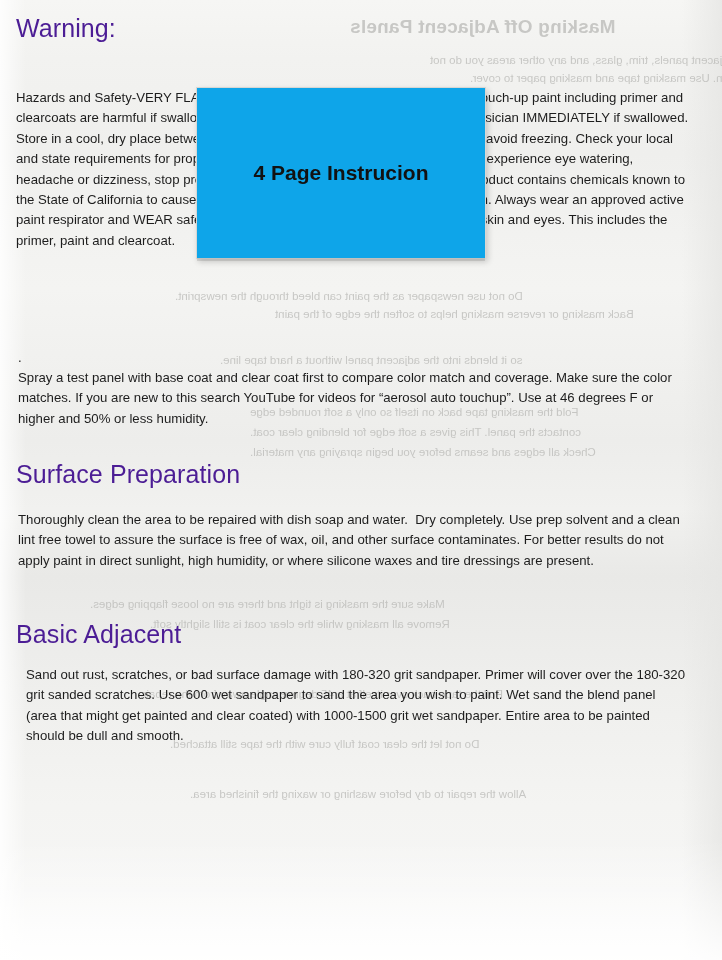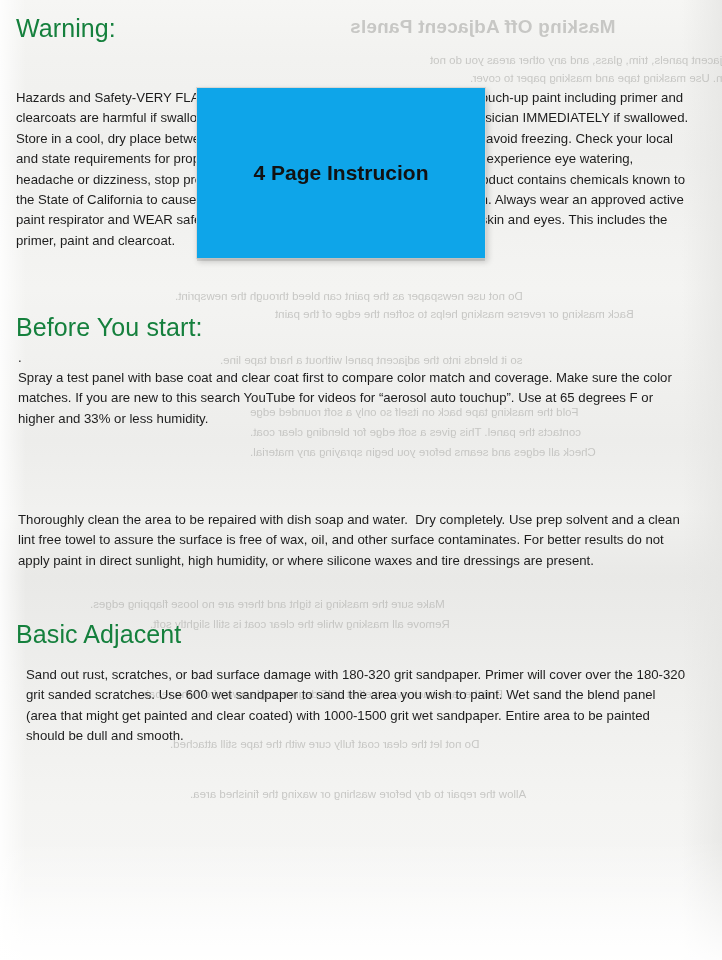--- a/index.html
+++ b/index.html
@@ -74,21 +74,21 @@
   
   .content {
     position: absolute;
     inset: 0;
   }
   h1.section {
     position: absolute;
     margin: 0;
     font-weight: normal;
     font-size: 25px;
-    color: #15803d;
+    color: #4c1d95;
     letter-spacing: 0.1px;
     font-family: "Liberation Sans", sans-serif;
   }
   .body-text {
     position: absolute;
     margin: 0;
     font-size: 13.2px;
     line-height: 20.4px;
     color: #1d1d1d;
     font-family: "Liberation Sans", sans-serif;
@@ -147,24 +147,24 @@
   <div class="bleed bleed-line" style="left:150px; top:616px;">Remove all masking while the clear coat is still slightly soft.</div>
   <div class="bleed bleed-line" style="left:140px; top:686px;">Pull the tape back over itself at a 45 degree angle away from the repair.</div>
   <div class="bleed bleed-line" style="left:170px; top:736px;">Do not let the clear coat fully cure with the tape still attached.</div>
   <div class="bleed bleed-line" style="left:190px; top:786px;">Allow the repair to dry before washing or waxing the finished area.</div>
 
   <div class="content">
 
     <h1 class="section" style="left:16px; top:14px;">Warning:</h1>
     <p class="body-text" style="left:16px; top:88px; width:676px;">Hazards and Safety-VERY FLAMMABLE. Avoid contact with skin and eyes. All touch-up paint including primer and clearcoats are harmful if swallowed. Keep out of the reach of children. Call a physician IMMEDIATELY if swallowed. Store in a cool, dry place between 60F. and 120F. DO NOT STORE IN CAR and avoid freezing. Check your local and state requirements for proper disposal. Use with adequate ventilation. If you experience eye watering, headache or dizziness, stop product use immediately and call physician. This product contains chemicals known to the State of California to cause birth defects, cancer and other reproductive harm. Always wear an approved active paint respirator and WEAR safety goggles when spraying to protect your lungs, skin and eyes. This includes the primer, paint and clearcoat.</p>
 
-    <h1 class="section" style="left:16px; top:313px;">Before You start:</h1>
     <div class="body-text" style="left:18px; top:348px;">.</div>
-    <p class="body-text" style="left:18px; top:368px; width:672px;">Spray a test panel with base coat and clear coat first to compare color match and coverage. Make sure the color matches.  If you are new to this search YouTube for videos for “aerosol auto touchup”.  Use at 65 degrees F or higher and 33% or less humidity.</p>
+    <p class="body-text" style="left:18px; top:368px; width:672px;">Spray a test panel with base coat and clear coat first to compare color match and coverage. Make sure the color matches.  If you are new to this search YouTube for videos for “aerosol auto touchup”.  Use at 46 degrees F or higher and 50% or less humidity.</p>
 
+    <h1 class="section" style="left:16px; top:460px;">Surface Preparation</h1>
     <p class="body-text" style="left:18px; top:510px; width:672px;">Thoroughly clean the area to be repaired with dish soap and water.&nbsp; <span class="ital">Dry completely.</span> Use prep solvent and a clean lint free towel to assure the surface is free of wax, oil, and other surface contaminates. For better results do not apply paint in direct sunlight, high humidity, or where silicone waxes and tire dressings are present.</p>
 
     <h1 class="section" style="left:16px; top:620px;">Basic Adjacent</h1>
     <p class="body-text" style="left:26px; top:665px; width:662px;">Sand out rust, scratches, or bad surface damage with 180-320 grit sandpaper. Primer will cover over the 180-320 grit sanded scratches. Use 600 wet sandpaper to sand the area you wish to paint. Wet sand the blend panel (area that might get painted and clear coated) with 1000-1500 grit wet sandpaper. Entire area to be painted should be dull and smooth.</p>
   </div>
 
   <div class="note">
     <div class="note-line">4 Page Instrucion</div>
     <div class="note-shadow-edge"></div>
   </div>

